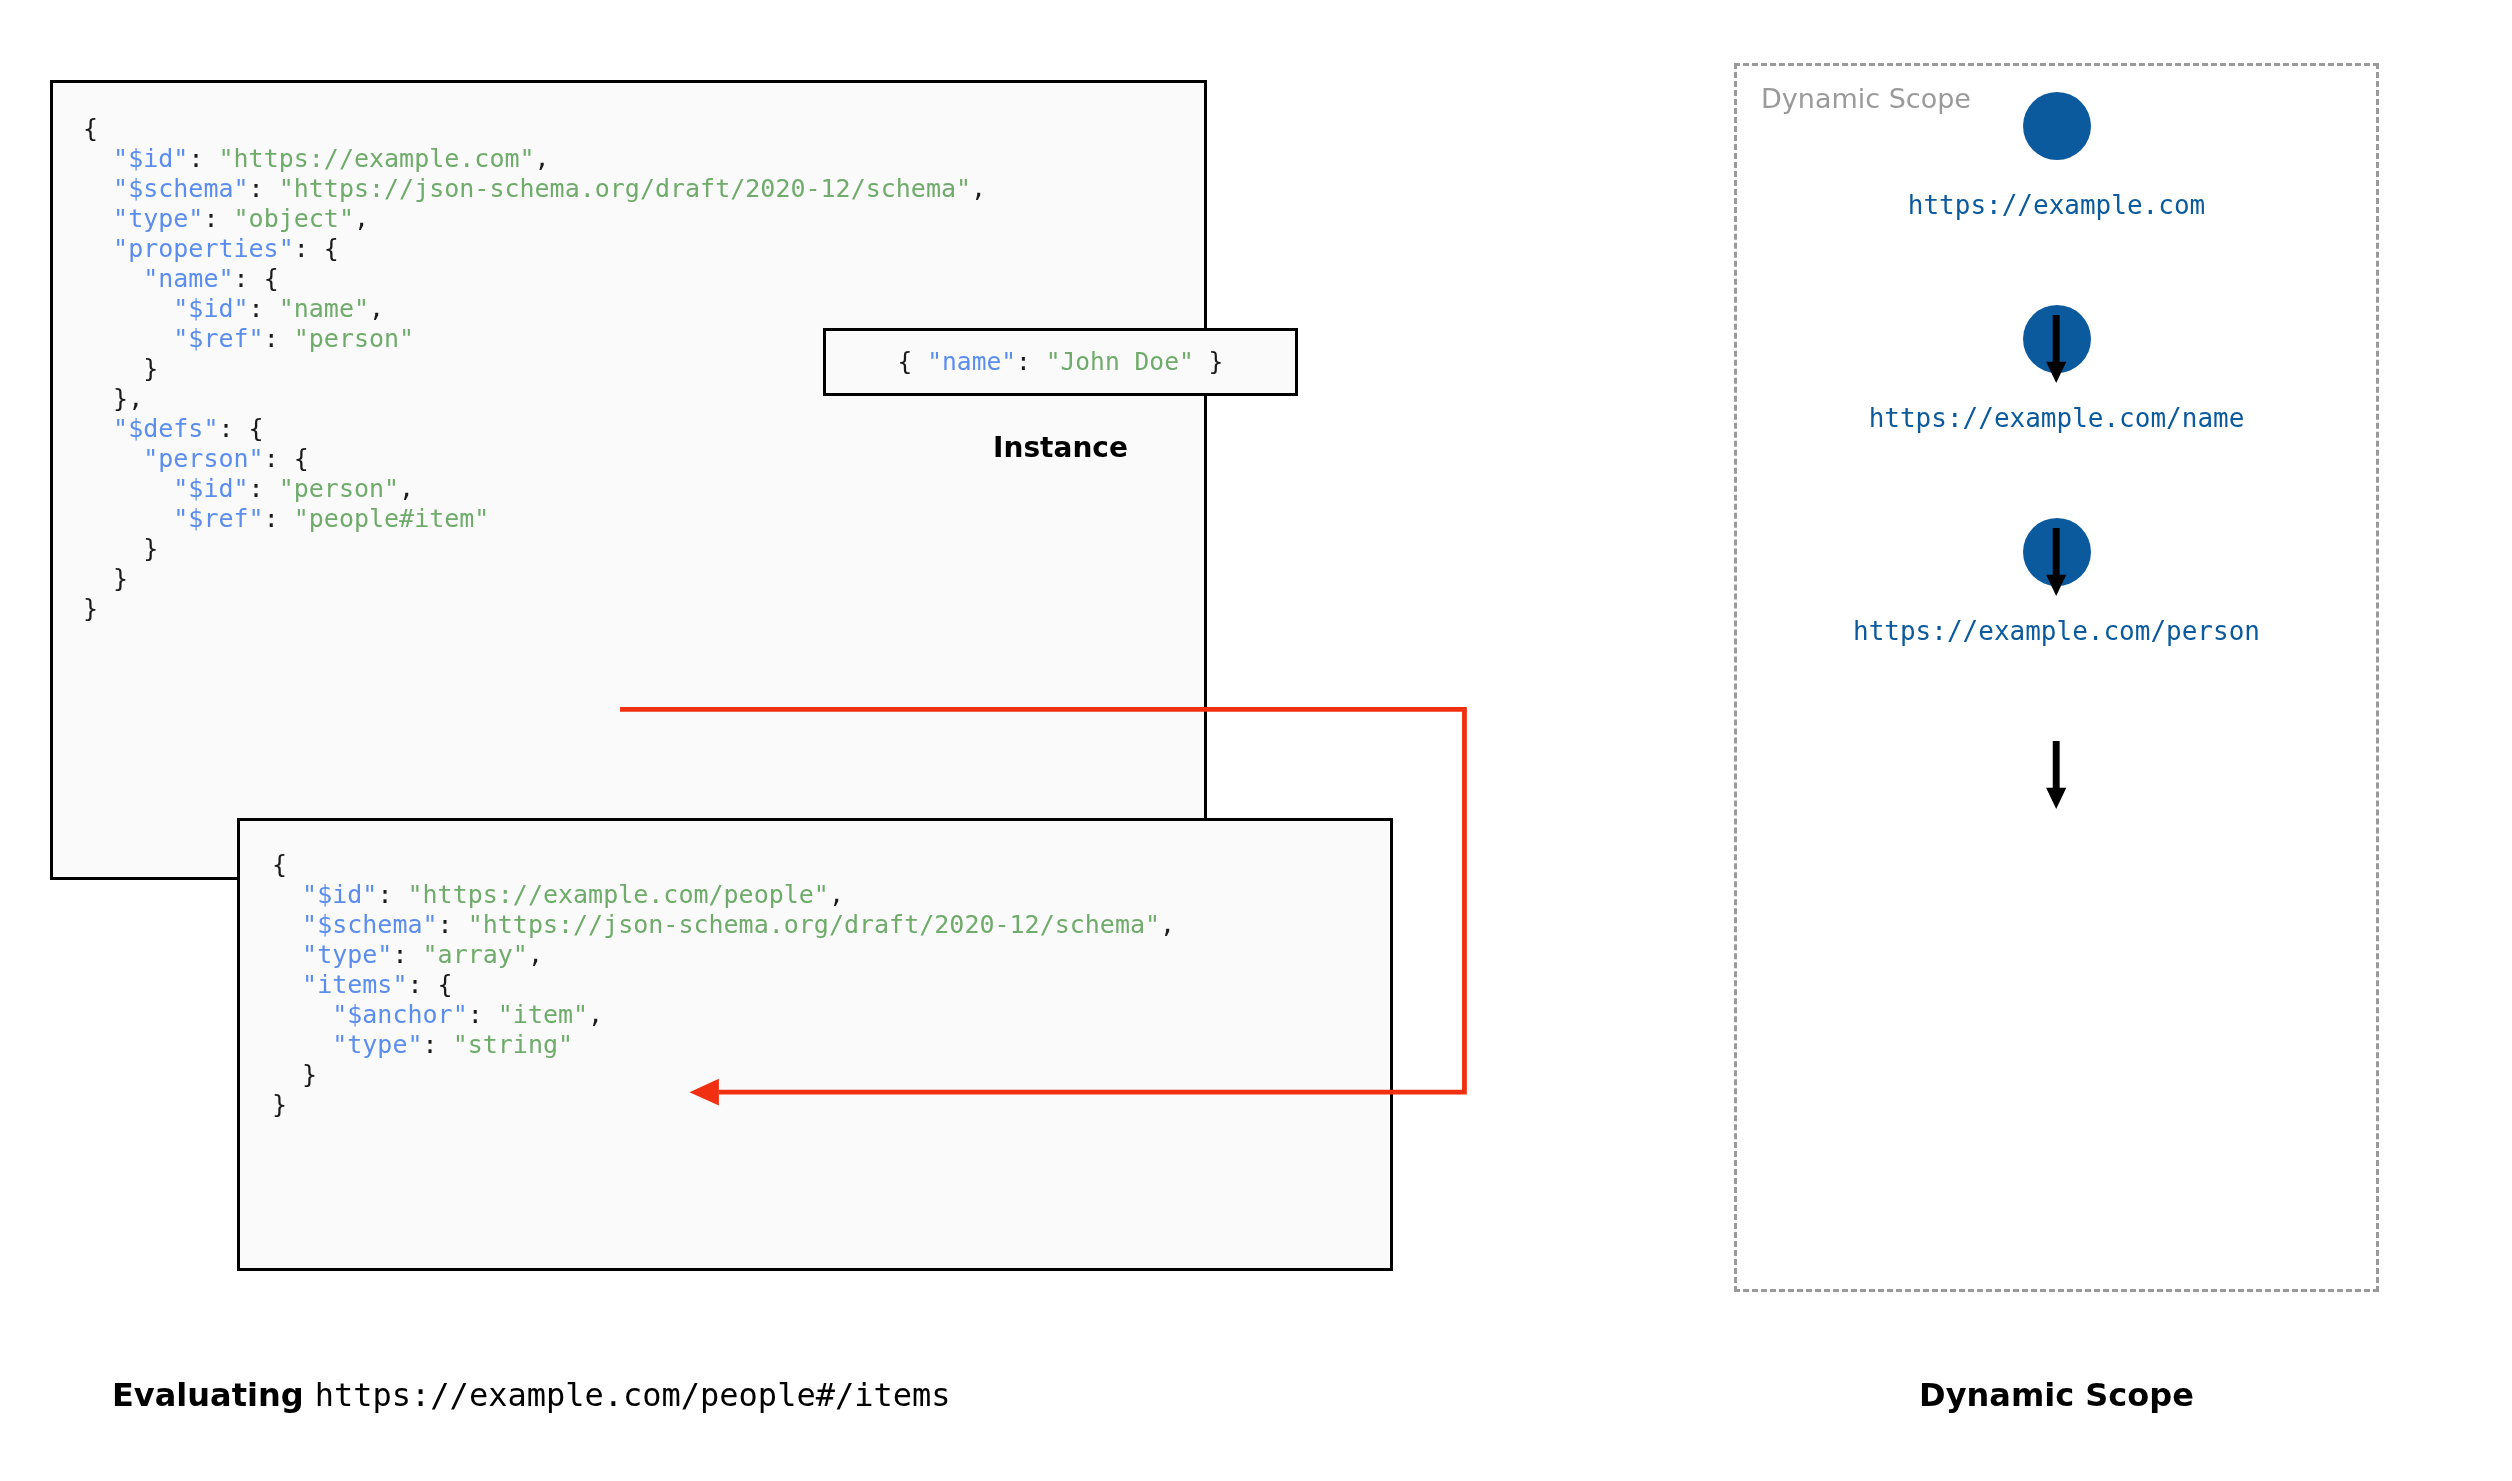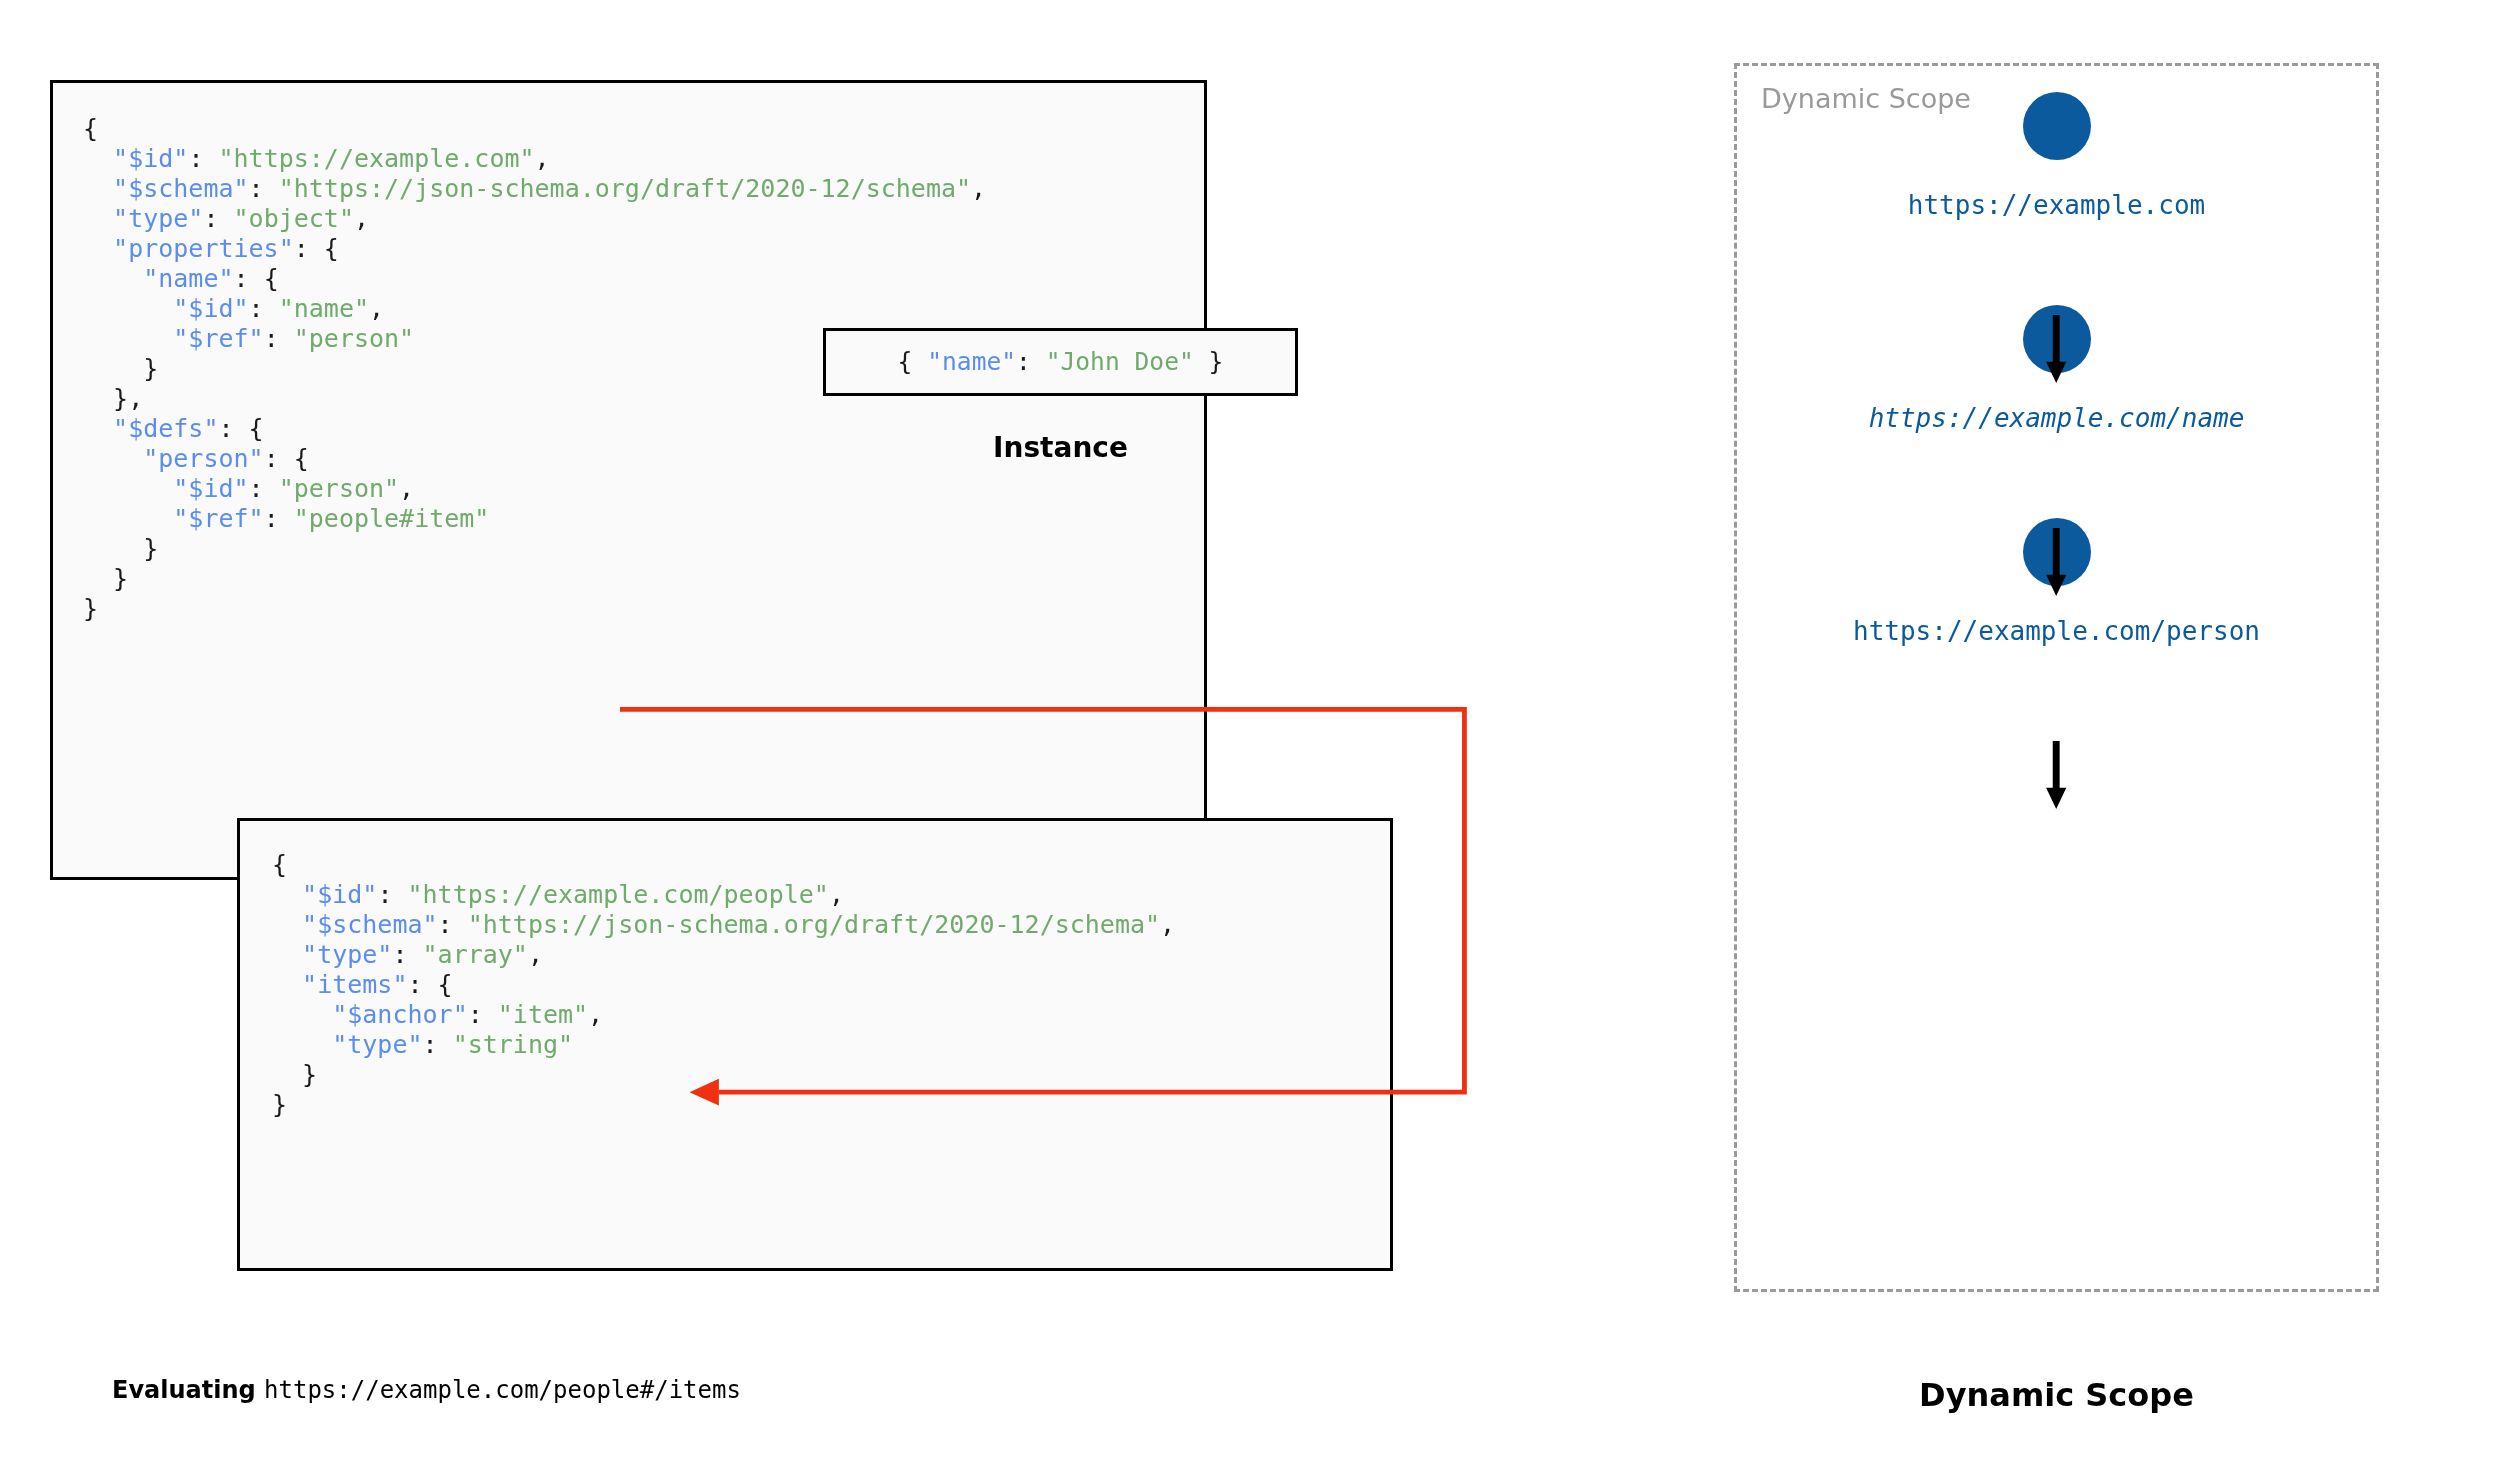--- a/index.html
+++ b/index.html
@@ -136,40 +136,40 @@
     margin: 0 auto;
   }
   .scope-label {
     font-family: "DejaVu Sans Mono", "Liberation Mono", monospace;
     font-size: 26px;
     color: #0b5a9e;
     margin-top: 30px;
     white-space: nowrap;
   }
   #scope-node-0 { top: 92px; }
-  #scope-node-1 { top: 305px; font-style: italic; }
+  #scope-node-1 { top: 305px; }
   #scope-node-2 { top: 518px; }
   #scope-node-3 { top: 730px; }
 
   .scope-arrow {
     position: absolute;
     left: 2045px;
     width: 22.4px;
     z-index: 3;
   }
   #scope-arrow-0 { top: 315px; }
   #scope-arrow-1 { top: 528px; }
   #scope-arrow-2 { top: 741px; }
 
   
   #evaluating-caption {
     position: absolute;
     left: 112px;
     top: 1376px;
-    font-size: 24px;
+    font-size: 32px;
     white-space: nowrap;
   }
   #evaluating-caption .cap-bold {
     font-weight: bold;
     color: #000000;
   }
   #evaluating-caption .cap-mono {
     font-family: "DejaVu Sans Mono", "Liberation Mono", monospace;
     color: #000000;
   }

